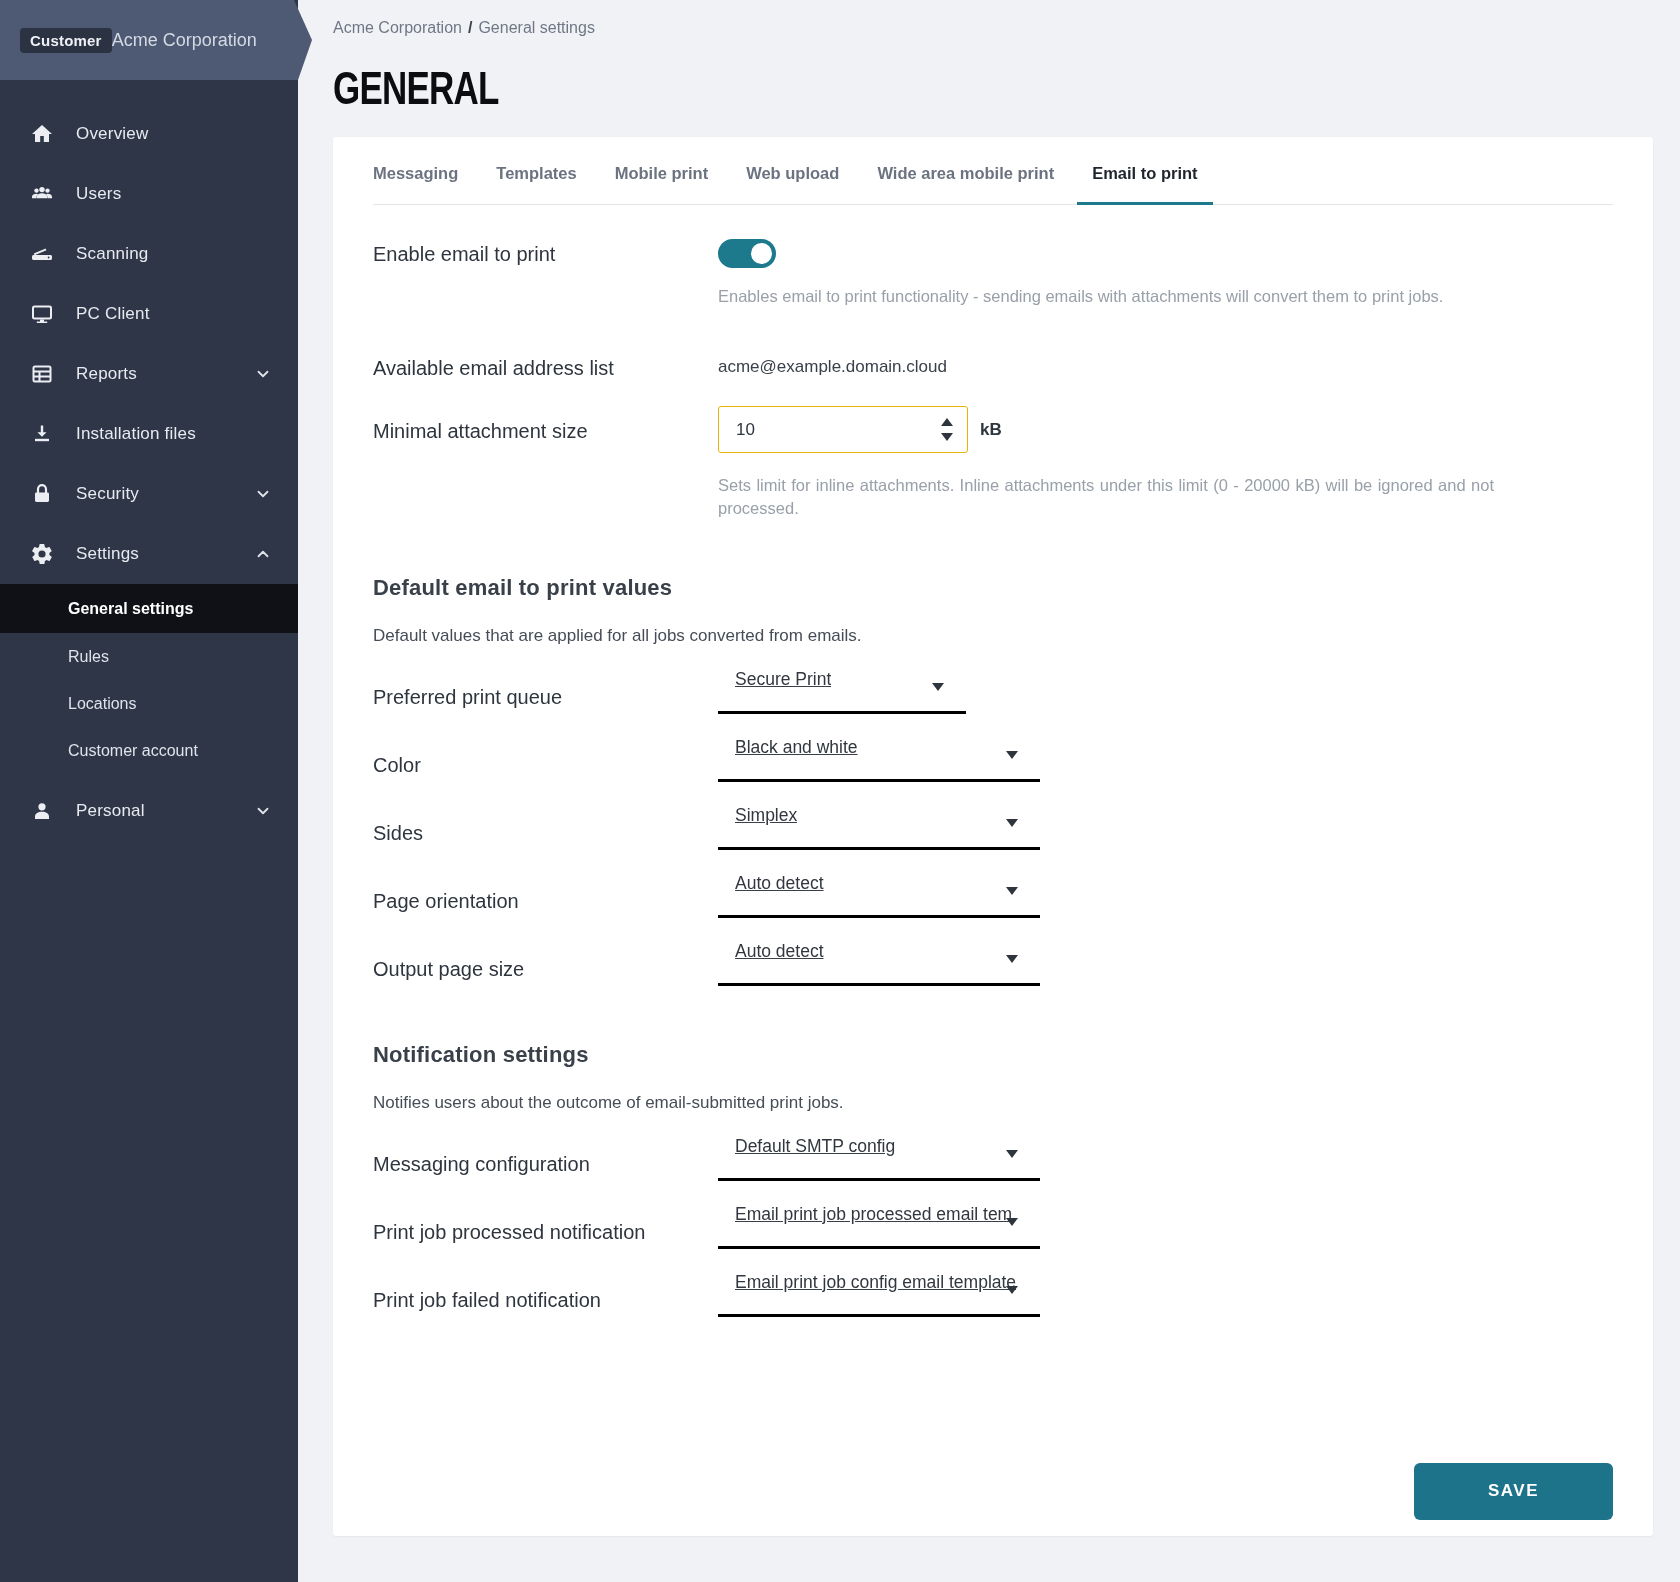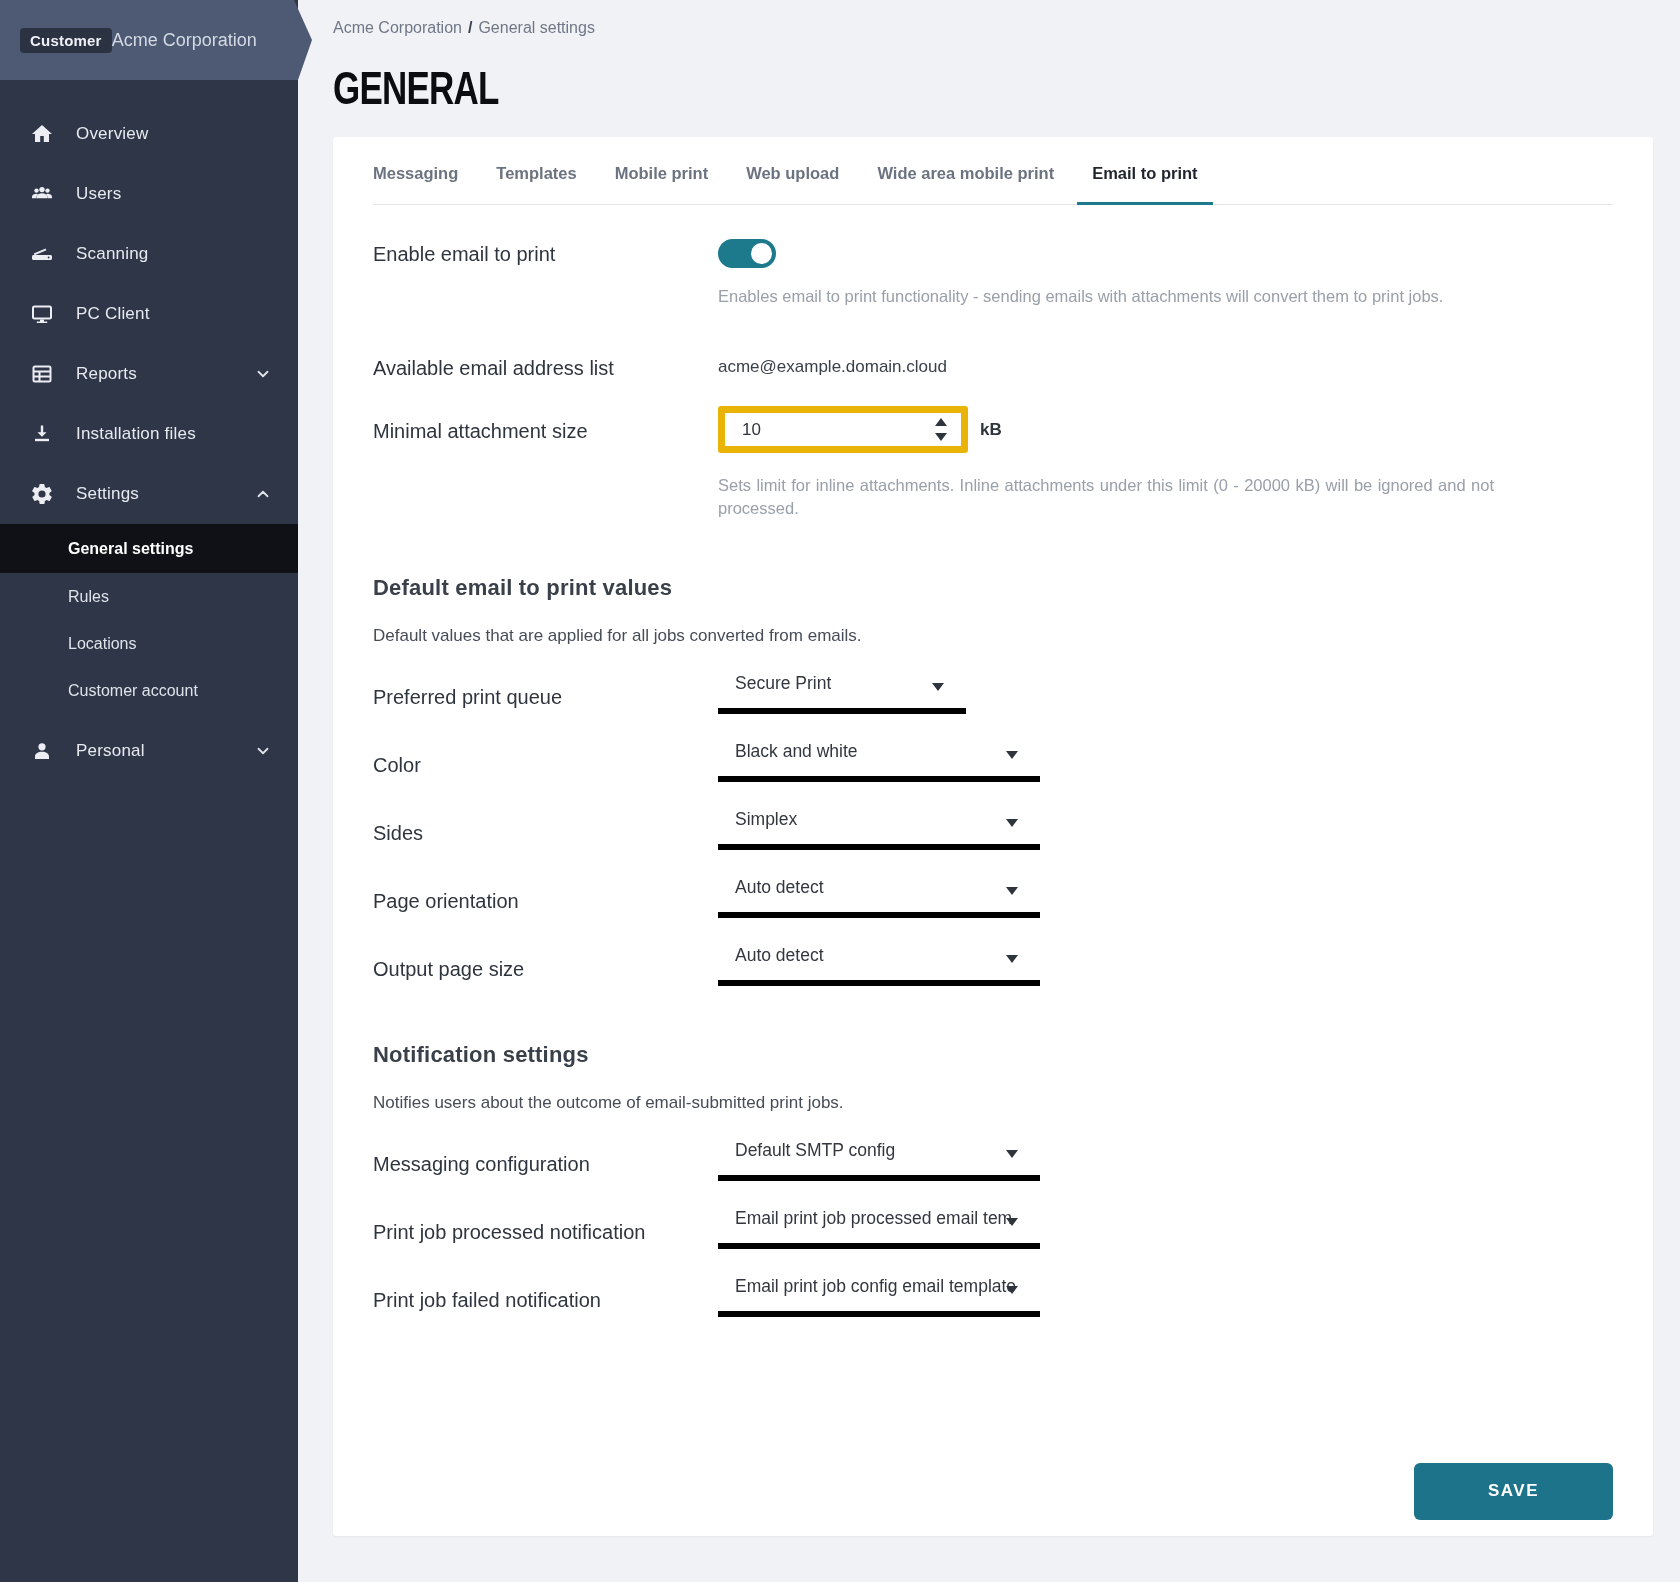--- a/index.html
+++ b/index.html
@@ -58,39 +58,39 @@
   .toggle { width:58px; height:29px; border-radius:15px; background:#1d7a8c; position:relative; cursor:pointer; }
   .toggle .knob { position:absolute; top:4px; right:4px; width:21px; height:21px; border-radius:50%; background:#ffffff; }
   .help { color:#99a0a9; font-size:16.5px; line-height:1.35; }
   .row-toggle .help { margin-top:17px; }
 
   .row-email { margin-top:46px; }
   .plain-value { font-size:17px; color:#3a404a; padding-top:4px; }
 
   .row-attach { margin-top:26px; }
   .numwrap { display:flex; align-items:center; }
-  .numbox { width:250px; height:47px; border:7px solid #eab308; border-radius:3px; background:#fff;
+  .numbox { width:250px; height:47px; border:1px solid #eab308; border-radius:3px; background:#fff;
     display:flex; align-items:center; position:relative; }
   .numbox input { border:none; outline:none; width:190px; padding:0 0 0 17px; font-size:17px;
     color:#2f353e; font-family:"Liberation Sans", sans-serif; background:transparent; }
   .spinner { position:absolute; right:14px; top:0; bottom:0; display:flex; flex-direction:column;
     justify-content:center; gap:7px; }
   .spin-btn { width:0; height:0; border-left:6px solid transparent; border-right:6px solid transparent; cursor:pointer; }
   .spin-up { border-bottom:8px solid #2f353d; }
   .spin-down { border-top:8px solid #2f353d; }
   .unit { margin-left:12px; font-size:17px; color:#2f353e; font-weight:600; }
   .attach-help { margin-top:21px; width:776px; text-align:justify; }
 
   .section-h { margin-top:56px; font-size:22px; font-weight:700; color:#3a4049; letter-spacing:.2px; }
   .section-sub { margin-top:25px; font-size:17px; color:#474d57; }
 
   .row-select { margin-top:23px; height:45px; align-items:center; }
   .row-select .flabel { padding-top:12px; }
-  .select { position:relative; border-bottom:6px solid #000000; height:45px; cursor:pointer;
-    display:flex; align-items:center; padding:0 0 10px 17px; }
+  .select { position:relative; border-bottom:3px solid #000000; height:45px; cursor:pointer;
+    display:flex; align-items:flex-start; padding:0 0 10px 17px;text-decoration:underline; }
   .select.narrow { width:248px; }
   .select.wide { width:322px; }
   .select .val { font-size:17.5px; color:#32373f; white-space:nowrap; overflow:hidden; }
   .select .caret { position:absolute; right:22px; top:14px; width:0; height:0;
     border-left:6px solid transparent; border-right:6px solid transparent; border-top:8px solid #2f353d; }
 
   .save-row { display:flex; justify-content:flex-end; margin-top:146px; }
   .save-btn { width:199px; height:57px; background:#1d7389; color:#ffffff; border:none; border-radius:6px;
     font-size:17px; font-weight:600; letter-spacing:1.5px; cursor:pointer;
     font-family:"Liberation Sans", sans-serif; }
@@ -172,20 +172,34 @@
       <div class="nav-item">
         <span class="ic">
           <svg viewBox="0 0 24 24" fill="currentColor">
               <path d="M10.8 3.5h2.4v6.7h3.4L12 14.8 7.4 10.2h3.4z"></path>
               <rect x="5" y="16.8" width="14" height="2.4"></rect>
             </svg>
         </span>
         <span class="lbl">Installation files</span>
       </div>
 
+      <div class="nav-item">
+        <span class="ic">
+          <svg viewBox="0 0 24 24">
+              <path fill="none" stroke="currentColor" stroke-width="2.2" d="M8 11V7.2a4 4 0 0 1 8 0V11"></path>
+              <rect x="5" y="10.5" width="14" height="9.5" rx="1.4" fill="currentColor"></rect>
+            </svg>
+        </span>
+        <span class="lbl">Security</span>
+        <span class="chev">
+          <svg viewBox="0 0 24 24" fill="none" stroke="currentColor" stroke-width="2.4" stroke-linecap="round" stroke-linejoin="round">
+              <polyline points="6 9 12 15 18 9"></polyline>
+            </svg>
+        </span>
+      </div>
 
       <div class="nav-item">
         <span class="ic">
           <svg viewBox="0 0 24 24">
               <path fill="currentColor" d="M19.4 13c.04-.33.06-.66.06-1s-.02-.67-.06-1l2.1-1.65a.5.5 0 0 0 .12-.64l-2-3.46a.5.5 0 0 0-.6-.22l-2.49 1a7.3 7.3 0 0 0-1.73-1l-.38-2.65A.5.5 0 0 0 13.93 2h-4a.5.5 0 0 0-.5.42l-.38 2.65c-.62.26-1.2.6-1.73 1l-2.48-1a.5.5 0 0 0-.61.22l-2 3.46a.5.5 0 0 0 .12.64L4.55 11c-.04.33-.06.66-.06 1s.02.67.06 1l-2.1 1.65a.5.5 0 0 0-.12.64l2 3.46c.13.23.4.32.6.22l2.49-1c.53.4 1.11.74 1.73 1l.38 2.65c.04.24.25.42.5.42h4c.25 0 .46-.18.5-.42l.38-2.65a7.3 7.3 0 0 0 1.73-1l2.49 1c.23.1.48 0 .6-.22l2-3.46a.5.5 0 0 0-.12-.64L19.4 13zM12 15.6a3.6 3.6 0 1 1 0-7.2 3.6 3.6 0 0 1 0 7.2z"></path>
             </svg>
         </span>
         <span class="lbl">Settings</span>
         <span class="chev">
           <svg viewBox="0 0 24 24" fill="none" stroke="currentColor" stroke-width="2.4" stroke-linecap="round" stroke-linejoin="round">

